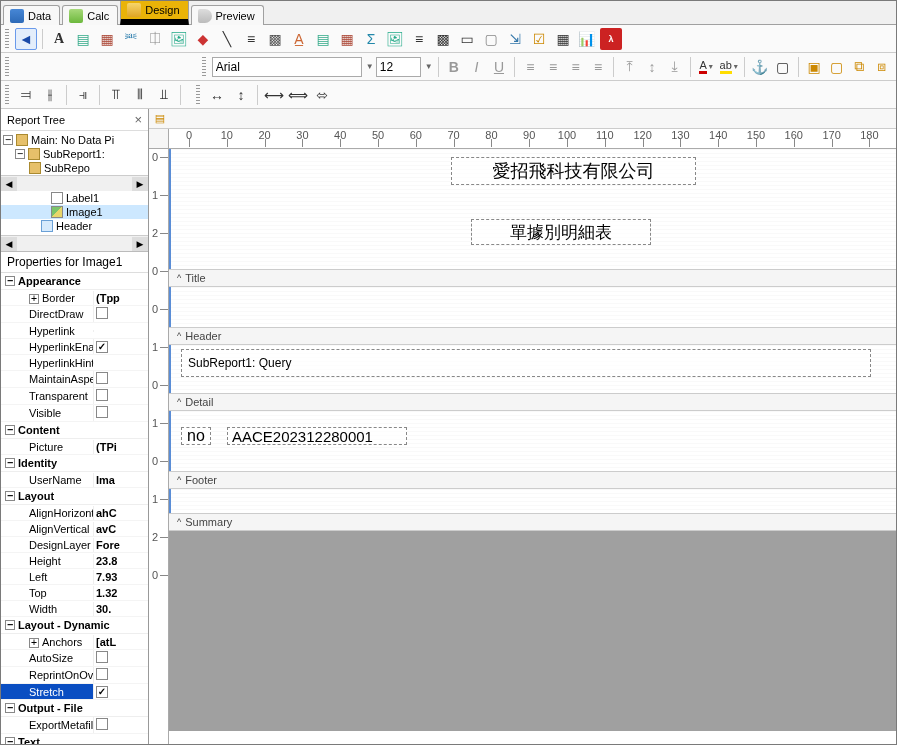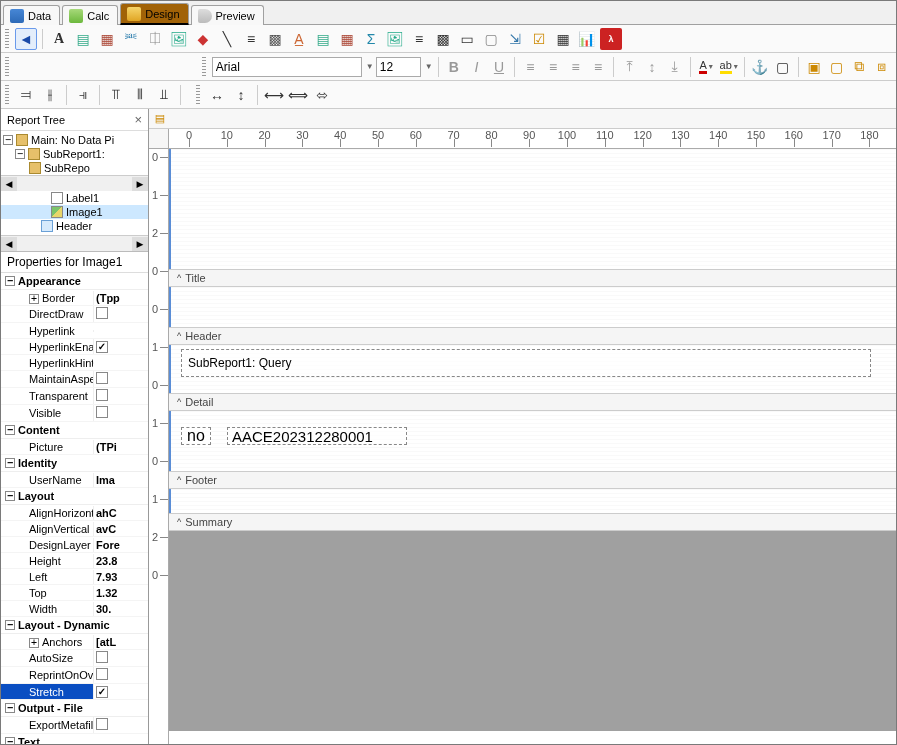--- a/index.html
+++ b/index.html
@@ -1,21 +1,21 @@
 <!DOCTYPE html>
 <html><head>
 <meta charset="utf-8">
 <style>
 * { box-sizing: border-box; margin: 0; padding: 0; font-family: "Tahoma", "Microsoft Sans Serif", sans-serif; font-size: 11px; }
 body { background: #fff; width: 897px; height: 745px; overflow: hidden; display: flex; flex-direction: column; border: 1px solid #7a7a7a; }
 
 
 .main-tabs { display: flex; background: #f0f0f0; border-bottom: 1px solid #a0a0a0; height: 24px; align-items: flex-end; padding-left: 2px; }
 .main-tab { display: flex; align-items: center; gap: 4px; padding: 3px 8px 2px 6px; border: 1px solid #a0a0a0; border-bottom: none; background: #f8f8f8; margin-right: 2px; cursor: pointer; border-radius: 3px 3px 0 0; position: relative; top: 1px; }
-.main-tab.active { background: #a16207; border-bottom: 2px solid #000000; }
+.main-tab.active { background: #eab308; border-bottom: 6px solid #000000; }
 .tab-ic { width: 14px; height: 14px; display: inline-block; }
 .ic-data { background: linear-gradient(#4787d6,#2d6ab7); border-radius: 2px; }
 .ic-calc { background: linear-gradient(#a7d97a,#6cb83c); border-radius: 2px; }
 .ic-design { background: linear-gradient(#f6d56b,#e0a524); border-radius: 2px; }
 .ic-preview { background: linear-gradient(#ddd,#bbb); border-radius: 2px 50% 50% 2px; }
 
 
 .toolbar-row { display: flex; align-items: center; background: #fafafa; border-bottom: 1px solid #ccc; padding: 2px 4px; gap: 2px; min-height: 28px; }
 .tool-btn { width: 22px; height: 22px; display: flex; align-items: center; justify-content: center; cursor: pointer; border: 1px solid transparent; border-radius: 2px; font-family: "Segoe UI Symbol", sans-serif; font-size: 14px; color: #333; }
 .tool-btn.active { background: #e4eefb; border-color: #6a9aeb; }
@@ -466,20 +466,22 @@
             <div class="tick" style="left: 662.6px;"></div>
             <div class="num" style="left: 662.6px;">170</div>
             <div class="tick" style="left: 700.4px;"></div>
             <div class="num" style="left: 700.4px;">180</div>
           </div>
         <div class="canvas-scroll">
           <div class="page">
 
             <div class="band title-band">
               <div class="band-content">
+                <div class="design-element label-company">愛招飛科技有限公司</div>
+                <div class="design-element label-title">單據別明細表</div>
               </div>
               <div class="band-header">
                   <span class="band-arrow">^</span>
                   <span>Title</span>
                 </div>
             </div>
 
             <div class="band header-band">
               <div class="band-content"></div>
               <div class="band-header">

